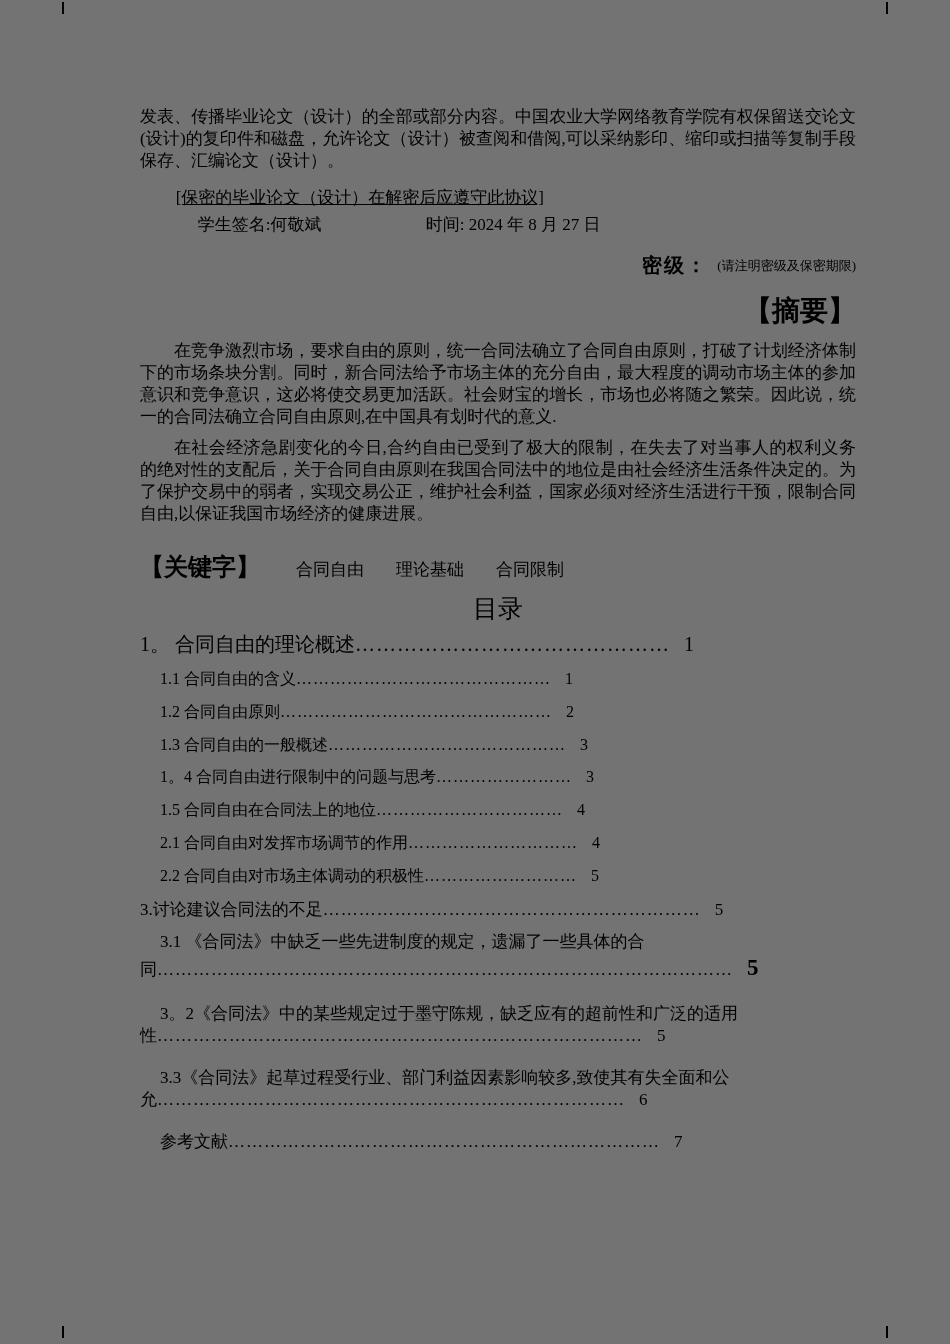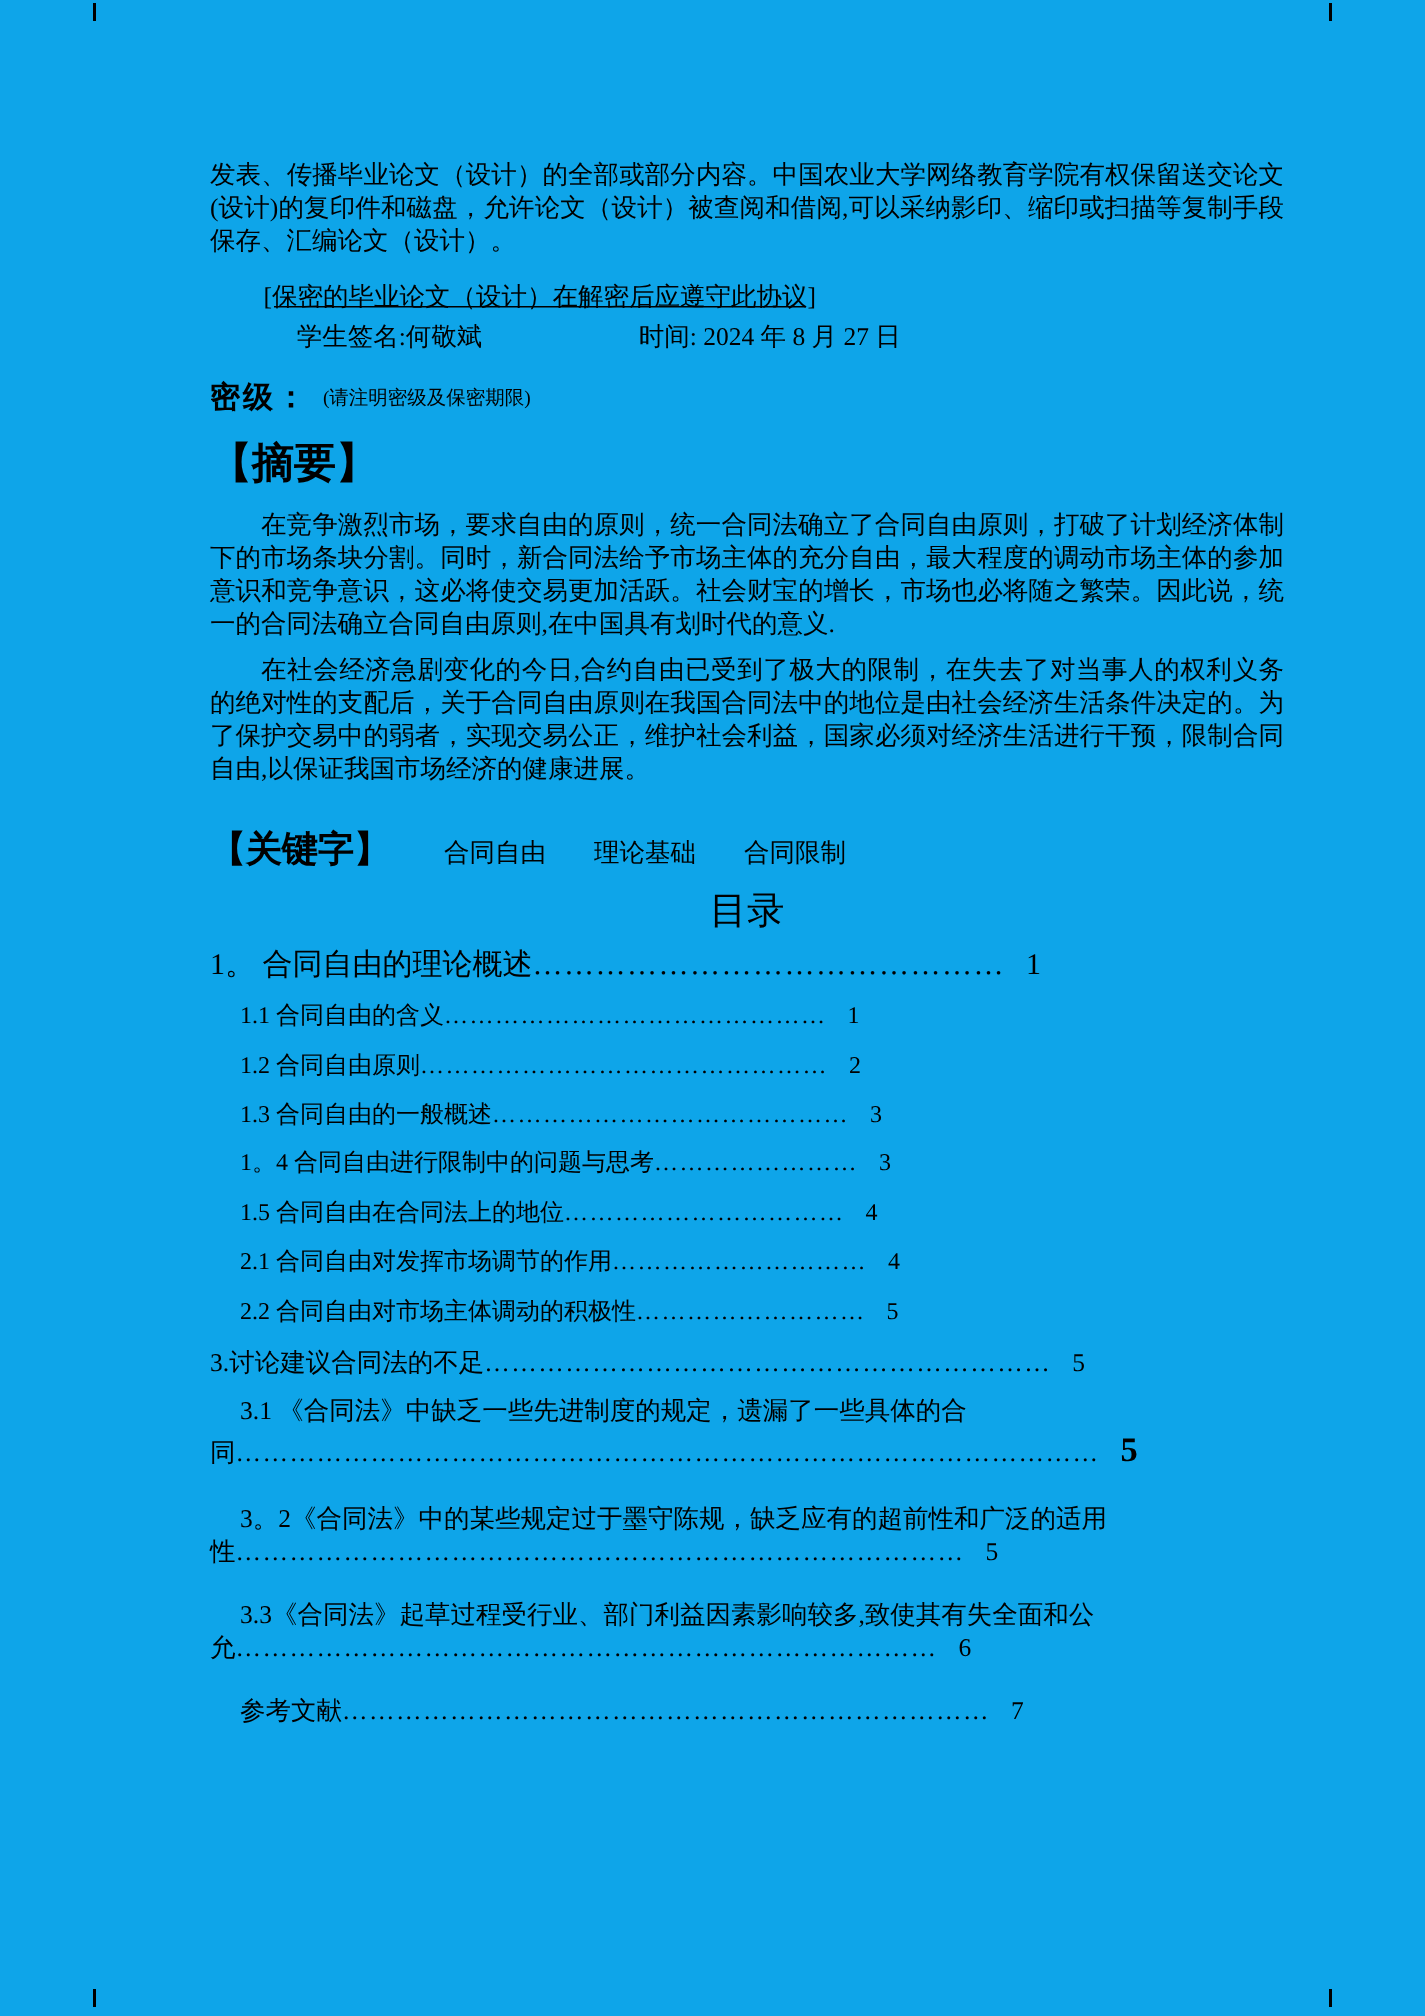--- a/index.html
+++ b/index.html
@@ -1,19 +1,19 @@
 <!DOCTYPE html>
 <html><head>
 <meta charset="utf-8">
 <style>
   html,body { margin:0; padding:0; background:#ffffff; }
   .page {
     position:relative;
     width:950px; height:1344px;
-    background:#0ea5e9;
+    background:#737373;
     color:#000;
     font-family:"Liberation Serif","DejaVu Serif",serif;
     overflow:hidden;
   }
   .mark { position:absolute; background:#000; width:2px; height:12px; }
   .mark.tl { left:62px;  top:2px; }
   .mark.tr { left:886px; top:2px; }
   .mark.bl { left:62px;  top:1326px; }
   .mark.br { left:886px; top:1326px; }
 
@@ -23,26 +23,26 @@
     margin:0; font-size:17px; line-height:22px;
     text-align:justify; text-justify:inter-ideograph;
   }
   .indent { text-indent:2em; margin-top:9px; }
 
   .note { margin:15px 0 0 0; padding-left:2.1em; font-size:17px; line-height:22px;text-decoration:underline; }
 
   .sig-line { margin:5px 0 0 0; padding-left:3.4em; font-size:17px; line-height:22px; }
   .sig-time { margin-left:100px; }
 
-  .secrecy { margin:17px 0 0 0; font-size:13px; line-height:24px; }
+  .secrecy { margin:17px 0 0 0; text-align:right; font-size:13px; line-height:24px; }
   .secrecy-label { font-weight:bold; font-size:20px; letter-spacing:2px; vertical-align:-2px; }
   .secrecy-hint { font-size:13px; margin-left:6px; }
 
   .abstract-heading {
-    margin:16px 0 12px 0; font-size:28px; font-weight:bold; line-height:34px;
+    margin:16px 0 12px 0; font-size:28px; font-weight:bold; line-height:34px;text-align:right;
   }
 
   .keywords-row { margin-top:26px; white-space:nowrap; }
   .kw-heading { font-size:24px; font-weight:bold; }
   .keyword { font-size:17px; margin-left:32px; }
 
   .toc-title { margin-top:14px; text-align:center; font-size:25px; line-height:24px; }
 
   .toc { margin-top:10px; }
   .toc-entry { line-height:1.3; }

